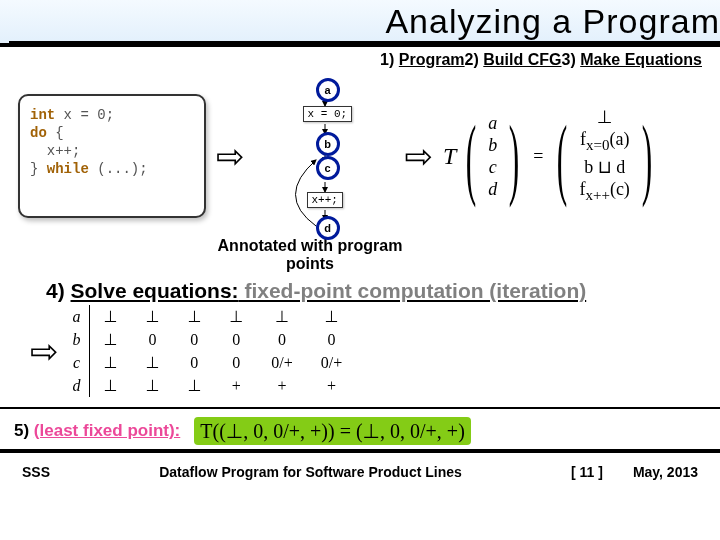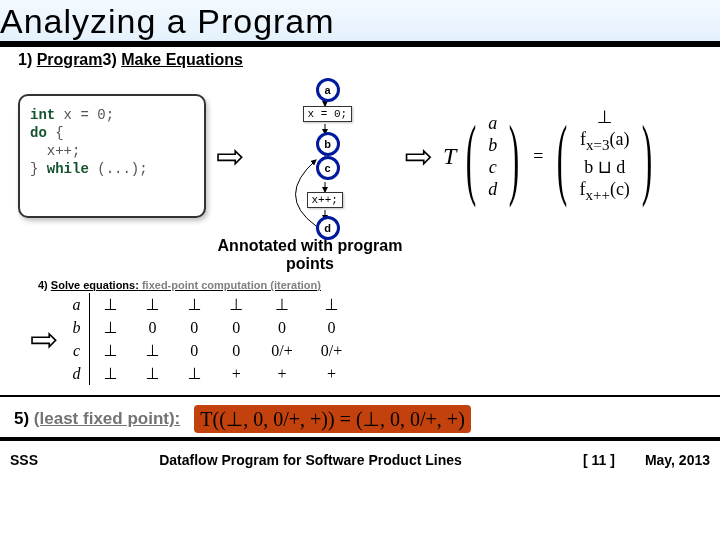--- a/index.html
+++ b/index.html
@@ -5,37 +5,37 @@
   html, body {
     margin: 0;
     padding: 0;
     width: 720px;
     height: 540px;
     background: #fff;
     font-family: Arial, Helvetica, sans-serif;
     overflow: hidden;
   }
   .title-bar {
-    text-align: left;
+    text-align: right;
     font-family: Impact, "Arial Black", sans-serif;
     font-size: 34px;
     letter-spacing: 1px;
-    padding: 2px 0 0 0;
+    padding: 2px 0 0 9px;
     border-bottom: 4px solid #000;
     background: linear-gradient(#f4faff, #e3f0fc);
   }
   .title-bar-inner {
     border-bottom: 2px solid #000;
   }
   .headers {
     display: flex;
     padding: 4px 18px 2px 18px;
     font-size: 16px;
     font-weight: bold;
-    justify-content: flex-start;
+    justify-content: flex-end;
   }
   .hdr-underline { text-decoration: underline; }
   .row {
     display: flex;
     align-items: center;
     padding: 0 18px;
   }
   .code-box {
     width: 164px;
     height: 100px;
@@ -43,21 +43,21 @@
     border-radius: 10px;
     background: #fff;
     box-shadow: 2px 3px 5px rgba(0,0,0,0.25);
     font-family: "Lucida Sans Typewriter","Courier New",monospace;
     font-size: 14px;
     line-height: 18px;
     padding: 10px 10px;
     white-space: pre;
     color: #555;
   }
-  .code-box .kw { font-weight: bold; color: #14532d; }
+  .code-box .kw { font-weight: bold; color: #a16207; }
   .arrow {
     font-size: 34px;
     padding: 0 10px;
     user-select: none;
   }
   .cfg {
     position: relative;
     width: 140px;
     height: 160px;
   }
@@ -109,23 +109,24 @@
   .rhs-vec span { font-style: normal; font-family: "Times New Roman", serif; }
   .ann-caption {
     text-align: center;
     font-size: 16px;
     font-weight: bold;
     margin-top: -4px;
     margin-left: 210px;
     width: 200px;
   }
   .section4 {
-    font-size: 11px;
+    font-size: 21px;
     font-weight: bold;
     padding: 6px 18px 2px 38px;
+    margin-left: 8px;
   }
   .section4 .gray { color: #808080; }
   .iter-table {
     padding: 0 10px 0 60px;
     display: flex;
     align-items: center;
   }
   .iter-table table {
     font-family: "Times New Roman", serif;
     font-size: 16px;
@@ -146,37 +147,37 @@
     font-size: 13px;
     padding-top: 2px;
   }
   .sol-row {
     display: flex;
     align-items: center;
     padding: 6px 14px 4px 14px;
     font-size: 17px;
     font-weight: bold;
   }
-  .sol-row .gray { color: #737373; }
+  .sol-row .gray { color: #ec4899; }
   .sol-eq {
     font-family: "Times New Roman", serif;
     font-weight: normal;
     font-size: 20px;
-    background: #c2410c;
+    background: #84cc16;
     border-radius: 4px;
     padding: 2px 6px;
     margin-left: 14px;
   }
   .footer-bar {
     border-top: 4px solid #000;
     display: flex;
     align-items: center;
     font-size: 14px;
     font-weight: bold;
-    padding: 4px 10px;
+    padding: 4px 22px;
     height: 30px;
   }
   .footer-bar .center {
     flex: 1;
     text-align: center;
   }
   .hr-thin {
     border: none;
     border-top: 2px solid #000;
     margin: 2px 0 2px 0;
@@ -184,20 +185,21 @@
 </style>
 </head>
 <body>
 
 <div class="title-bar">
   <div class="title-bar-inner">Analyzing a Program</div>
 </div>
 
 <div class="headers">
   <span><span>1)</span> <span class="hdr-underline">Program</span></span>
+  <span><span>2)</span> <span class="hdr-underline">Build CFG</span></span>
   <span><span>3)</span> <span class="hdr-underline">Make Equations</span></span>
 </div>
 
 <div class="row" style="height: 170px;">
 
   <div class="code-box"><span class="kw">int</span><span> x = 0;</span>
 <span class="kw">do</span><span> {</span>
 <span>  x++;</span>
 <span>} </span><span class="kw">while</span><span> (...);</span></div>
 
@@ -235,21 +237,21 @@
       <span>a</span>
       <span>b</span>
       <span>c</span>
       <span>d</span>
     </span>
     <span class="big-paren-r">)</span>
     <span style="padding:0 4px;">=</span>
     <span class="big-paren-l">(</span>
     <span class="col-vec rhs-vec">
       <span>⊥</span>
-      <span>f<sub>x=3</sub>(a)</span>
+      <span>f<sub>x=0</sub>(a)</span>
       <span>b ⊔ d</span>
       <span>f<sub>x++</sub>(c)</span>
     </span>
     <span class="big-paren-r">)</span>
   </div>
 
 </div>
 
 <div class="ann-caption">Annotated with program points</div>
 

